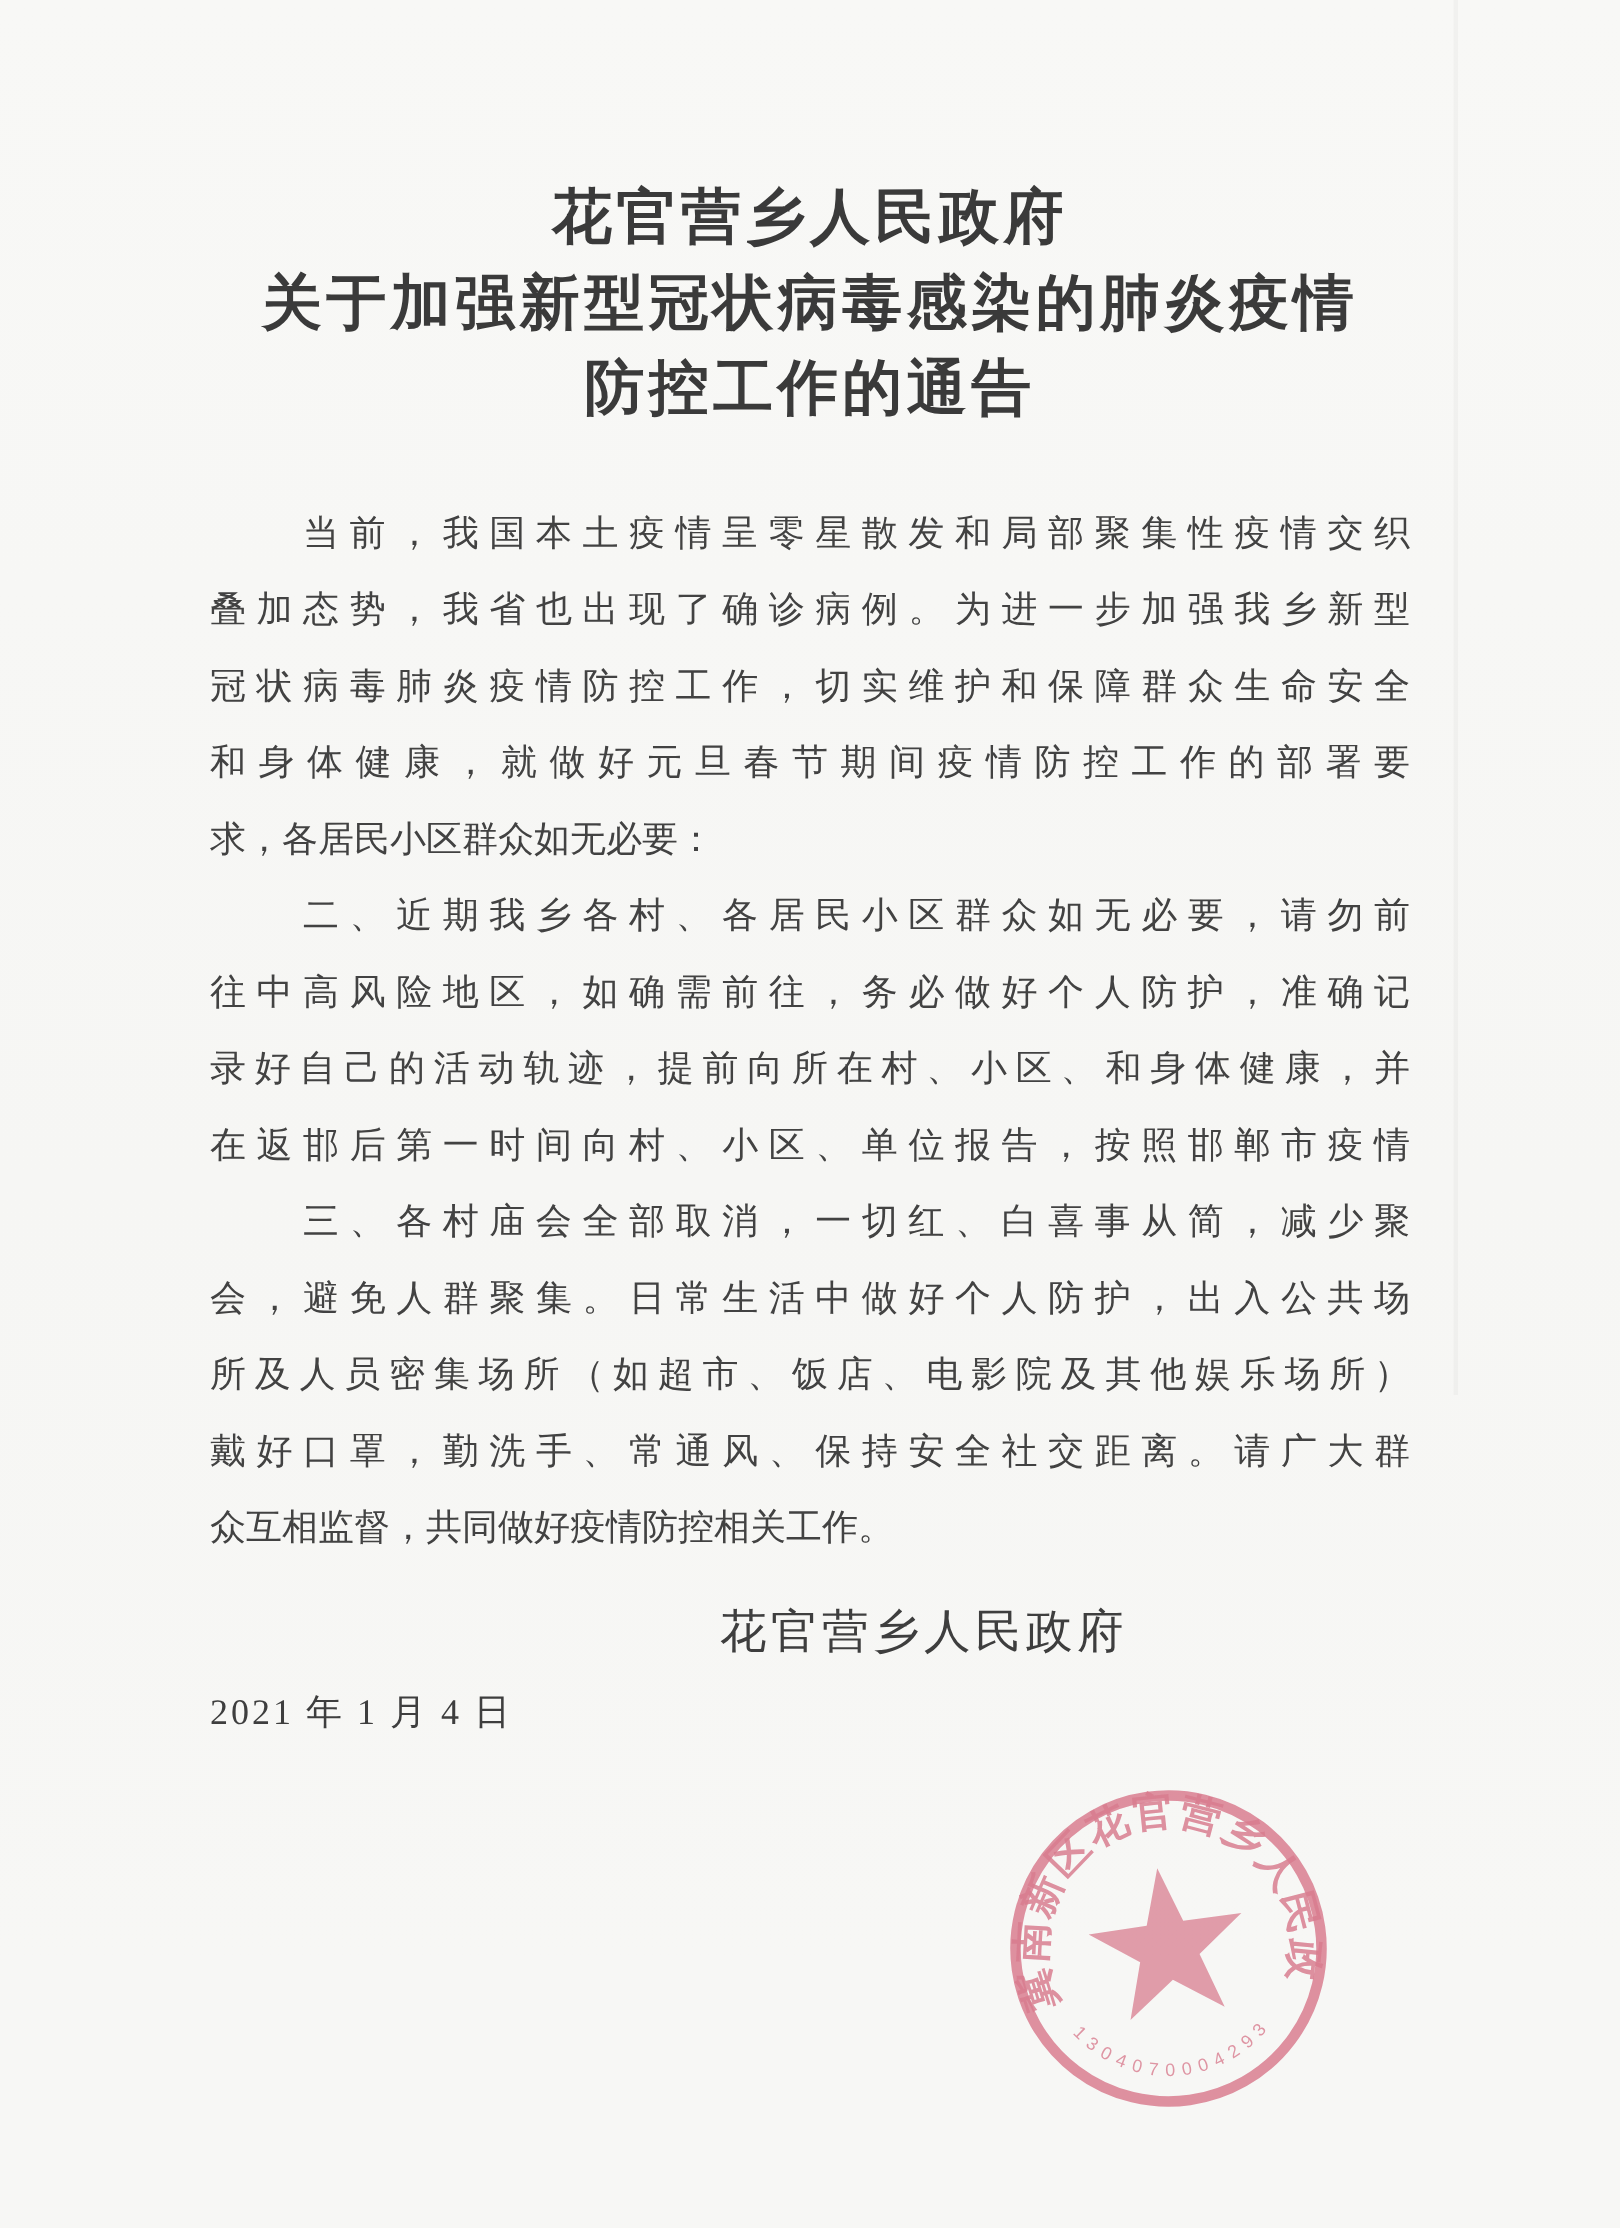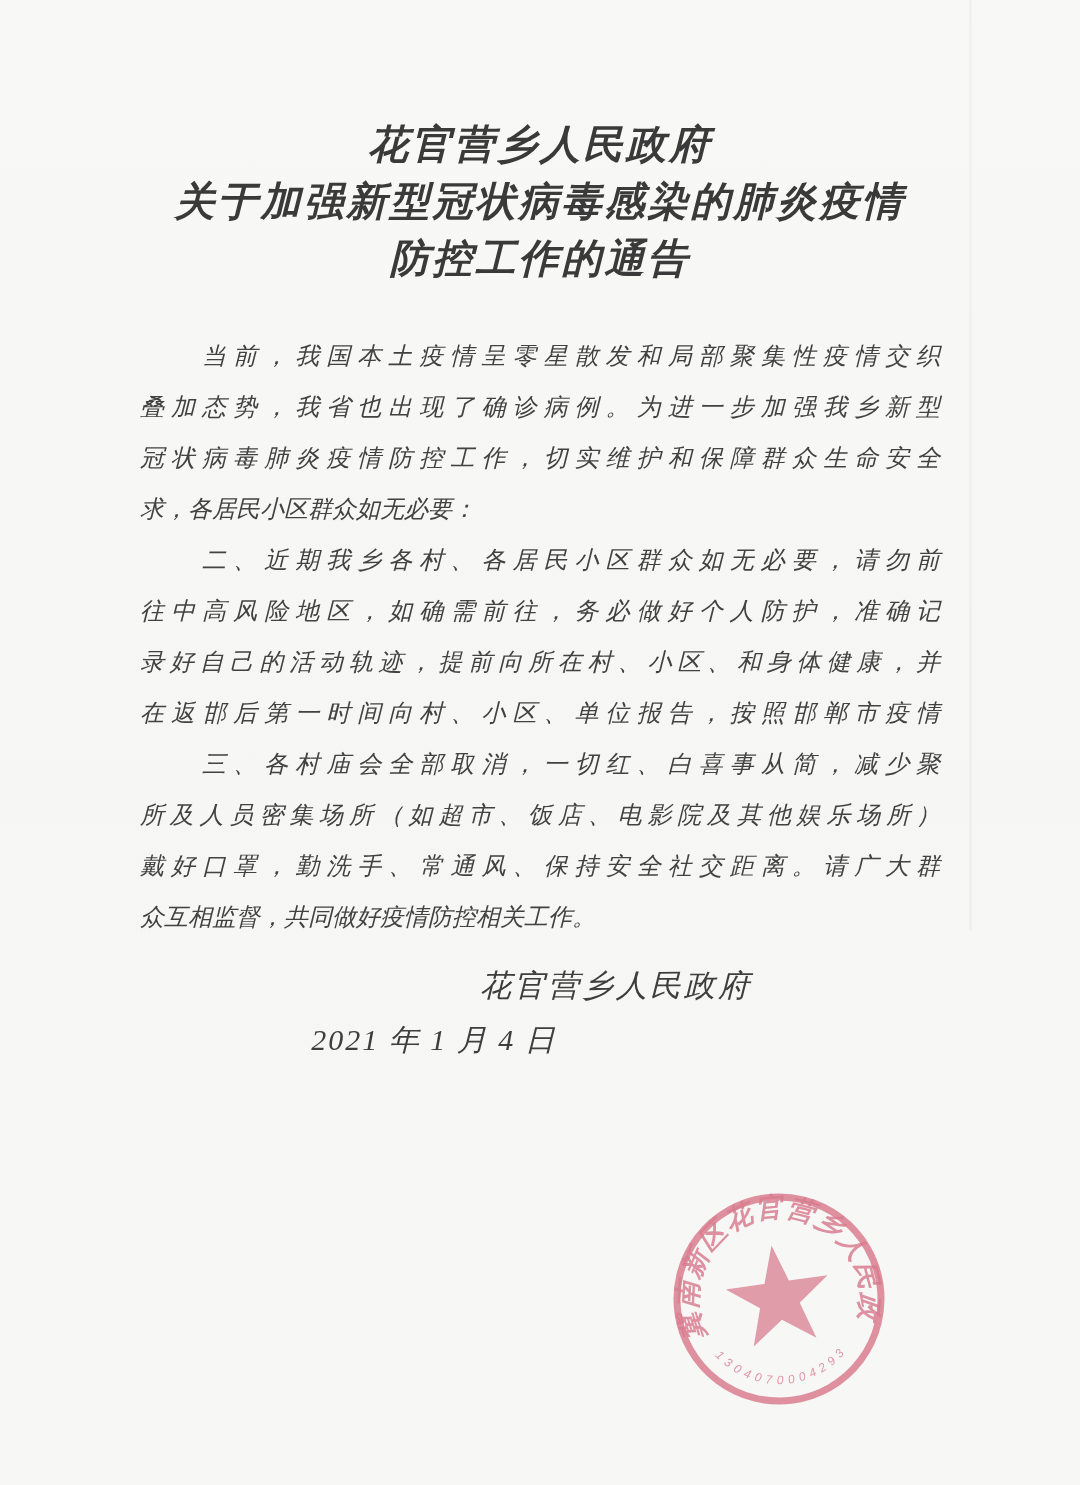--- a/index.html
+++ b/index.html
@@ -6,21 +6,20 @@
   body {
     width: 1080px; height: 1485px;
     background: #f7f7f5;
     font-family: "Liberation Serif", serif;
     overflow: hidden;
   }
   .page {
     position: relative;
     width: 1080px; height: 1311px;
     background: linear-gradient(180deg, #f8f8f6 0%, #f6f6f4 60%, #f7f7f5 100%);
-    font-style: italic;
   }
   
   .scan-artifact {
     position: absolute; left: 969px; top: 0;
     width: 3px; height: 930px;
     background: rgba(120,120,120,0.05);
   }
   .title-block {
     padding-top: 116px;
     text-align: center;
@@ -56,23 +55,23 @@
   }
   .sig-name {
     text-align: right;
     padding-right: 188px;
     font-size: 31px;
     letter-spacing: 3px;
     line-height: 54px;
     color: #3e3e3e;
   }
   .sig-date {
-    text-align: center;
+    text-align: left;
     padding-right: 212px;
-    font-size: 30px;
+    font-size: 24px;
     letter-spacing: 2px;
     line-height: 54px;
     color: #3e3e3e;
   }
   .seal {
     position: absolute;
     left: 668px; top: 1188px;
     width: 222px; height: 222px;
     z-index: 1;
     transform: rotate(-8deg);
@@ -103,33 +102,35 @@
     <div class="title-line">关于加强新型冠状病毒感染的肺炎疫情</div>
     <div class="title-line">防控工作的通告</div>
   </div>
 
   <div class="body-block">
 
     <div>
       <div class="text-line full indent">当前，我国本土疫情呈零星散发和局部聚集性疫情交织</div>
       <div class="text-line full">叠加态势，我省也出现了确诊病例。为进一步加强我乡新型</div>
       <div class="text-line full">冠状病毒肺炎疫情防控工作，切实维护和保障群众生命安全</div>
+      <div class="text-line full">和身体健康，就做好元旦春节期间疫情防控工作的部署要</div>
       <div class="text-line">求，各居民小区群众如无必要：</div>
     </div>
 
 
     <div>
       <div class="text-line full indent">二、近期我乡各村、各居民小区群众如无必要，请勿前</div>
       <div class="text-line full">往中高风险地区，如确需前往，务必做好个人防护，准确记</div>
       <div class="text-line full">录好自己的活动轨迹，提前向所在村、小区、和身体健康，并</div>
       <div class="text-line full">在返邯后第一时间向村、小区、单位报告，按照邯郸市疫情</div>
     </div>
 
     <div>
       <div class="text-line full indent">三、各村庙会全部取消，一切红、白喜事从简，减少聚</div>
+      <div class="text-line full">会，避免人群聚集。日常生活中做好个人防护，出入公共场</div>
       <div class="text-line full">所及人员密集场所（如超市、饭店、电影院及其他娱乐场所）</div>
       <div class="text-line full">戴好口罩，勤洗手、常通风、保持安全社交距离。请广大群</div>
       <div class="text-line">众互相监督，共同做好疫情防控相关工作。</div>
     </div>
 
     <div class="signature-block">
       <div class="sig-name">花官营乡人民政府</div>
       <div class="sig-date">2021 年 1 月 4 日</div>
     </div>
 

